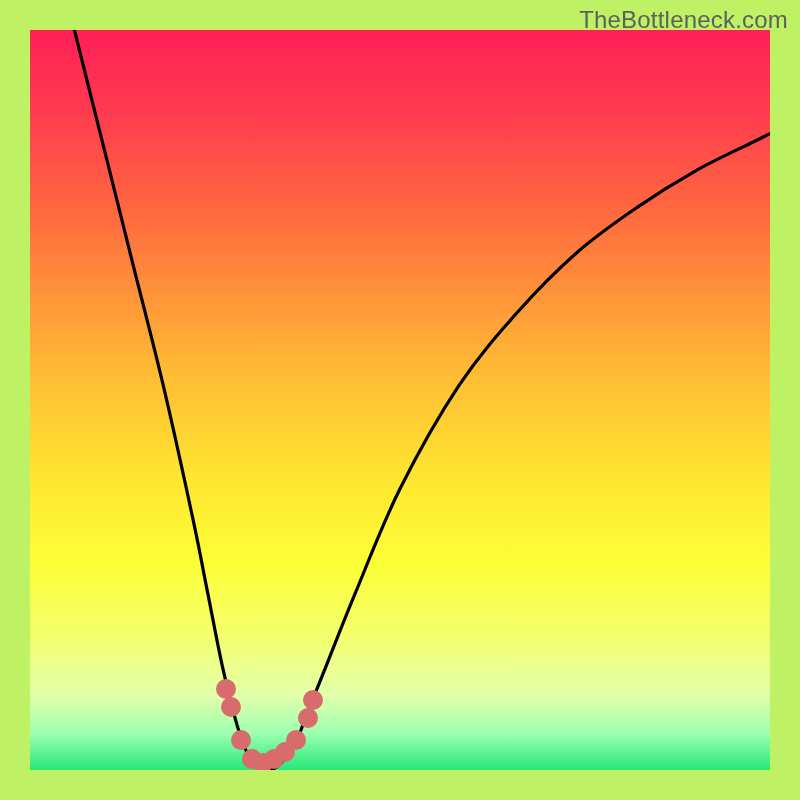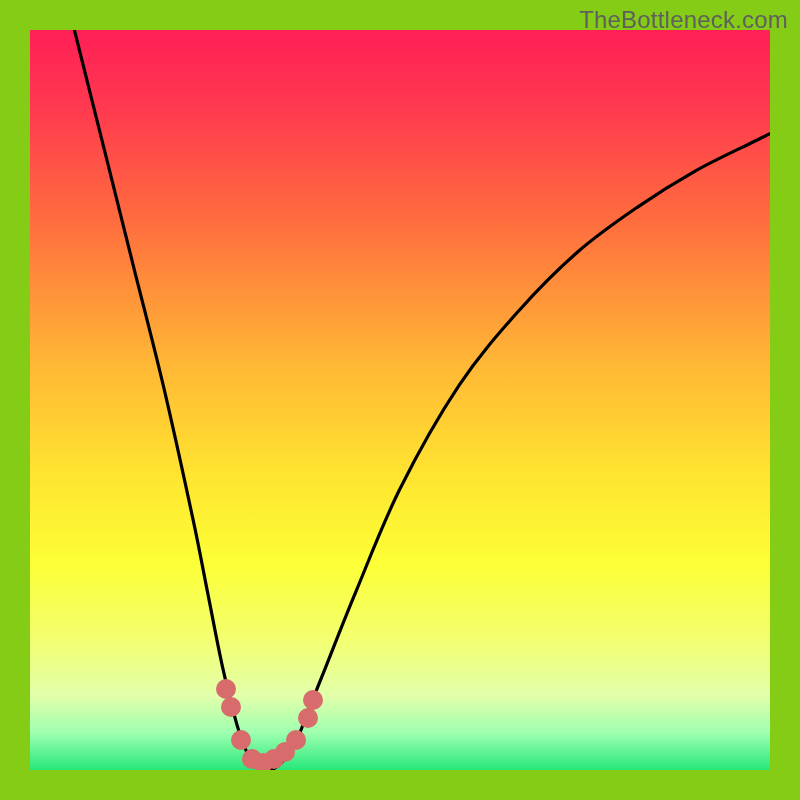--- a/index.html
+++ b/index.html
@@ -1,21 +1,21 @@
 <!DOCTYPE html>
 <html><head>
 <meta charset="utf-8">
 <style>
   * { margin: 0; padding: 0; box-sizing: border-box; }
   html, body { width: 800px; height: 800px; overflow: hidden; background: #000; }
   .frame {
     position: relative;
     width: 800px;
     height: 800px;
-    background: #84cc16;
+    background: #bef264;
   }
   .plot-area {
     position: absolute;
     left: 30px;
     top: 30px;
     width: 740px;
     height: 740px;
     overflow: hidden;
   }
   .gradient-bg {

